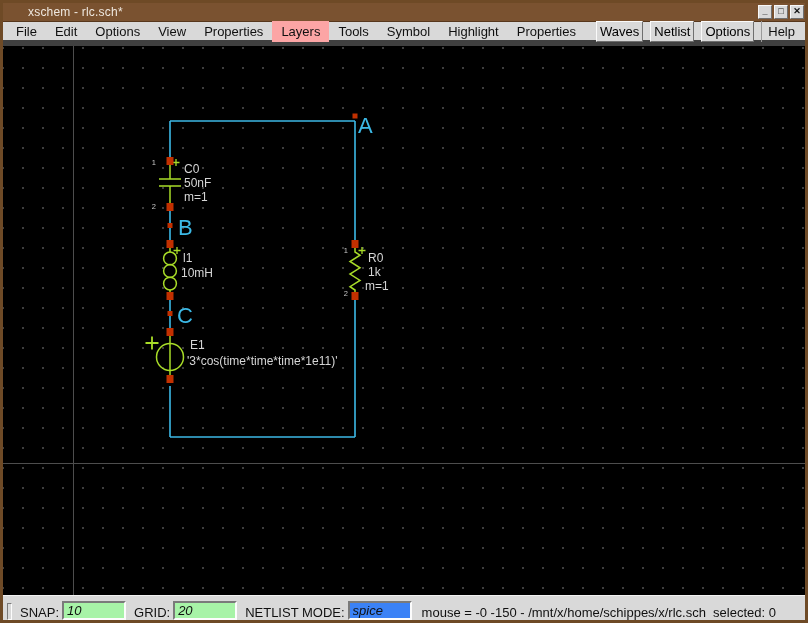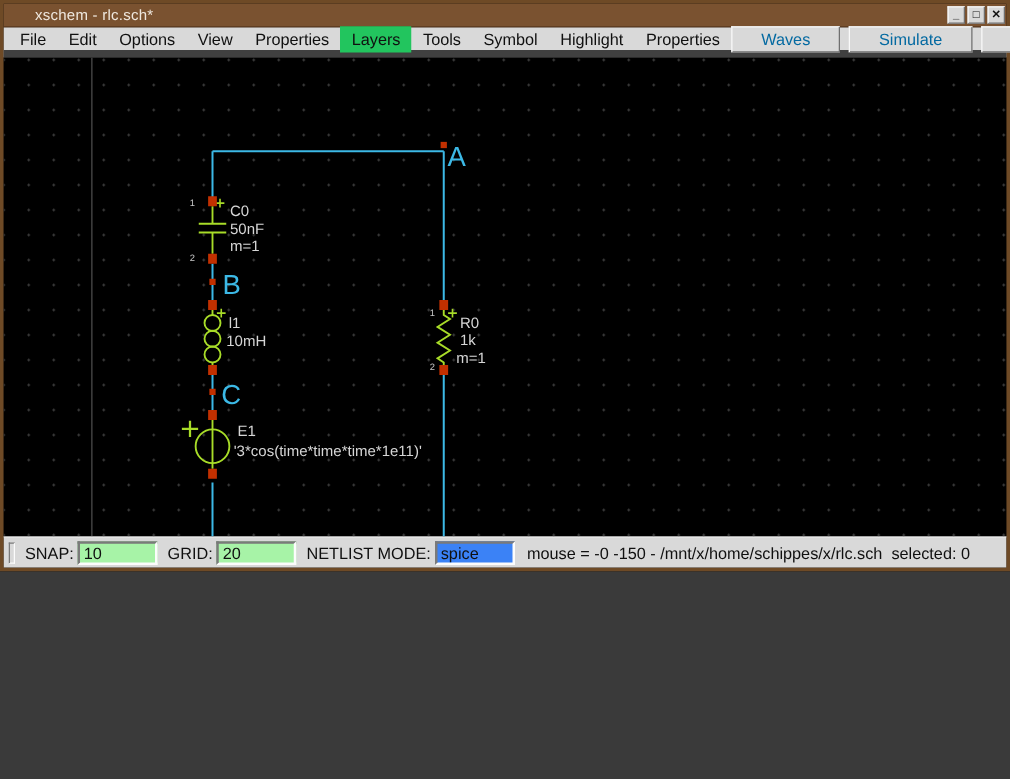--- a/index.html
+++ b/index.html
@@ -1,18 +1,18 @@
 <!DOCTYPE html>
 <html><head>
 <meta charset="utf-8">
 <style>
   * { margin:0; padding:0; box-sizing:border-box; }
   html,body { width:808px; height:623px; background:#3a3a3a; font-family:"Liberation Sans", sans-serif; }
   .window {
-    width:808px; height:457px;
+    width:808px; height:623px;
     border:3px solid #6e4a26;
     background:#000;
     display:flex; flex-direction:column;
   }
   
   .titlebar {
     height:19px; flex:0 0 19px;
     background:#7a5230;
     border-bottom:1px solid #57371c;
     color:#efe8df; font-size:12px;
@@ -27,26 +27,26 @@
     cursor:default; user-select:none;
   }
   
   .menubar {
     height:24px; flex:0 0 24px;
     background:#d9d9d9; border-bottom:6px solid #404040;
     display:flex; align-items:center;
     font-size:13px; color:#101010; padding-left:4px;
   }
   .menu-item { padding:3px 9px; white-space:nowrap; }
-  .menu-item.active-green { background:#22c55e; }
+  .menu-item.active-green { background:#fca5a5; }
   .menubar-right { margin-left:auto; display:flex; align-items:center; }
   .tk-button {
     font-family:"Liberation Sans", sans-serif;
-    font-size:13px; color:#0369a1;
-    background:#d9d9d9; padding:2px 23px; margin-right:7px;
+    font-size:13px; color:#000000;
+    background:#d9d9d9; padding:2px 3px; margin-right:7px;
     border:1px solid; border-color:#fafafa #6f6f6f #6f6f6f #fafafa;
     white-space:nowrap;
   }
   .help-item { padding:3px 10px 3px 6px; border-left:1px solid #9a9a9a; }
   
   .canvas {
     flex:1 1 auto; position:relative; overflow:hidden;
     background-color:#000;
     background-image:radial-gradient(circle, #3e3e3e 0.9px, transparent 1.1px);
     background-size:20px 20px;
@@ -54,29 +54,29 @@
   }
   .v-axis { position:absolute; left:70px; top:0; bottom:0; width:1px; background:#4d4d4d; }
   .h-axis { position:absolute; top:417px; left:0; right:0; height:1px; background:#4d4d4d; }
   .canvas svg { position:absolute; inset:0; }
   text.devtxt { fill:#d6d6d6; font-family:"Liberation Sans", sans-serif; font-size:12px; }
   text.pinnum { fill:#c8c8c8; font-family:"Liberation Sans", sans-serif; font-size:7.5px; }
   text.netlbl { fill:#3cb9e6; font-family:"Liberation Sans", sans-serif; font-size:22px; }
   
   .statusbar {
     flex:0 0 25px; background:#d9d9d9; border-top:1px solid #f2f2f2;
-    display:flex; align-items:center;
+    display:flex; align-items:flex-end;
     font-size:13px; color:#101010; padding:0 4px;
   }
   .sb-grip { width:5px; height:17px; border:1px solid; border-color:#7a7a7a #fcfcfc #fcfcfc #7a7a7a; margin-right:4px; }
   .sb-label { margin:0 3px 0 4px; white-space:nowrap; }
   .sb-entry {
     height:19px; font-family:"Liberation Sans", sans-serif; font-size:13px; color:#101010;
     border:2px solid; border-color:#7a7a7a #fcfcfc #fcfcfc #7a7a7a;
-    padding:0 3px; outline:none;
+    padding:0 3px; outline:none;font-style:italic;
   }
   .sb-entry.green { background:#a7f3a7; width:64px; }
   .sb-entry.gray  { background:#3b82f6; width:64px; }
   .sb-gap1 { width:4px; } .sb-gap2 { width:4px; }
   .mouse-info { margin-left:10px; white-space:pre; }
 </style>
 </head>
 <body>
 
 <div class="window">
@@ -96,21 +96,21 @@
     <span class="menu-item">Options</span>
     <span class="menu-item">View</span>
     <span class="menu-item">Properties</span>
     <span class="menu-item active-green">Layers</span>
     <span class="menu-item">Tools</span>
     <span class="menu-item">Symbol</span>
     <span class="menu-item">Highlight</span>
     <span class="menu-item">Properties</span>
     <span class="menubar-right">
       <button class="tk-button">Waves</button>
-      <button class="tk-button">Simulate</button>
+      <button class="tk-button">Netlist</button>
       <button class="tk-button">Options</button>
       <span class="menu-item help-item">Help</span>
     </span>
   </div>
 
   <div class="canvas">
     <div class="v-axis"></div>
     <div class="h-axis"></div>
 
     <svg viewBox="0 0 802 549" width="802" height="549">

